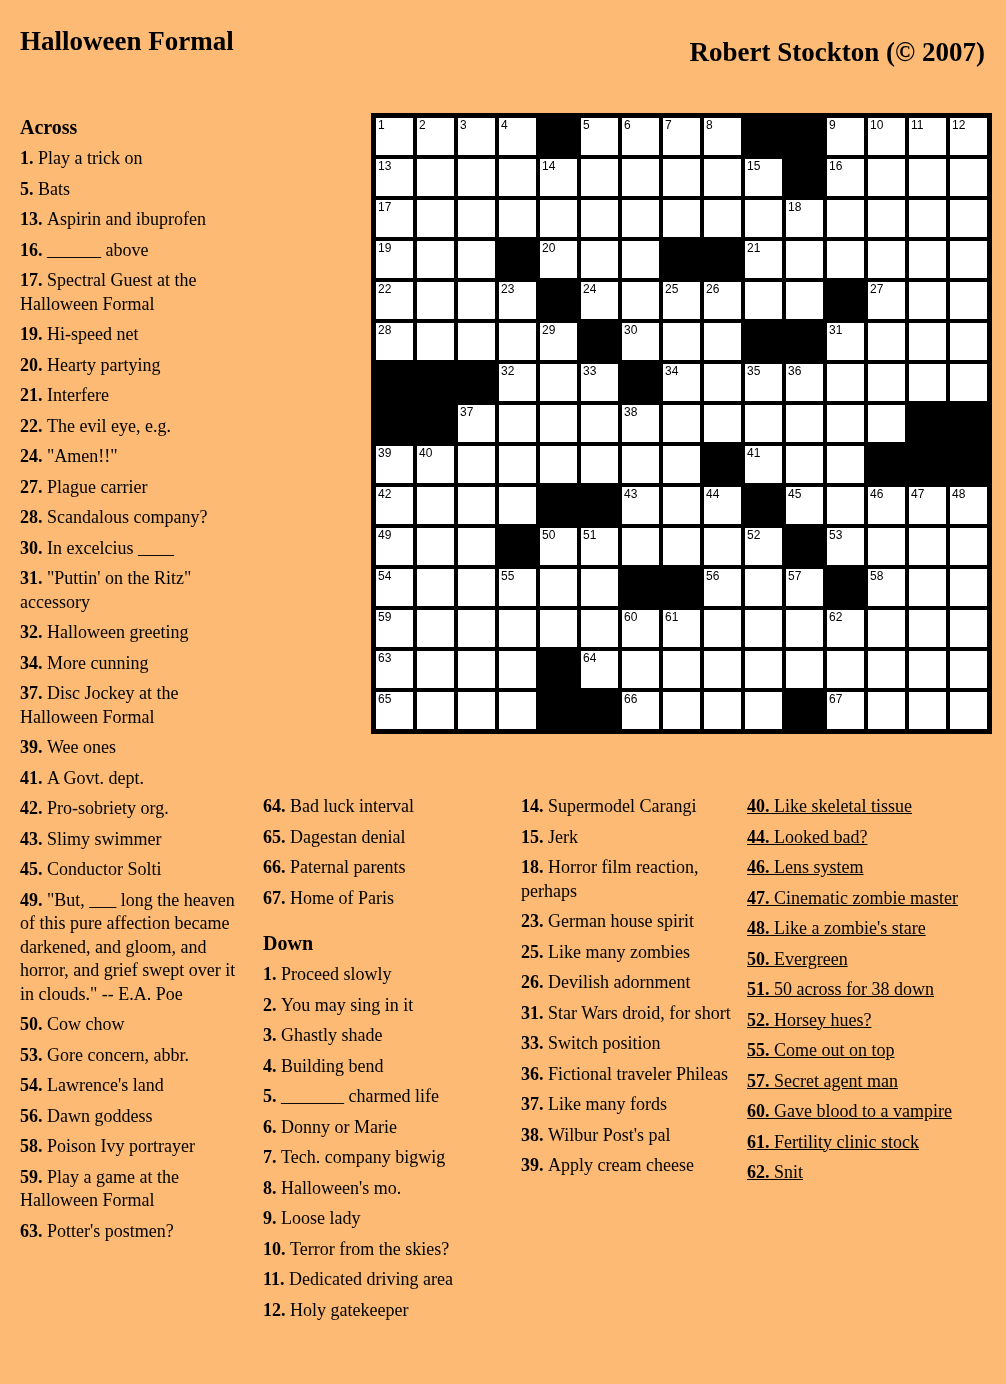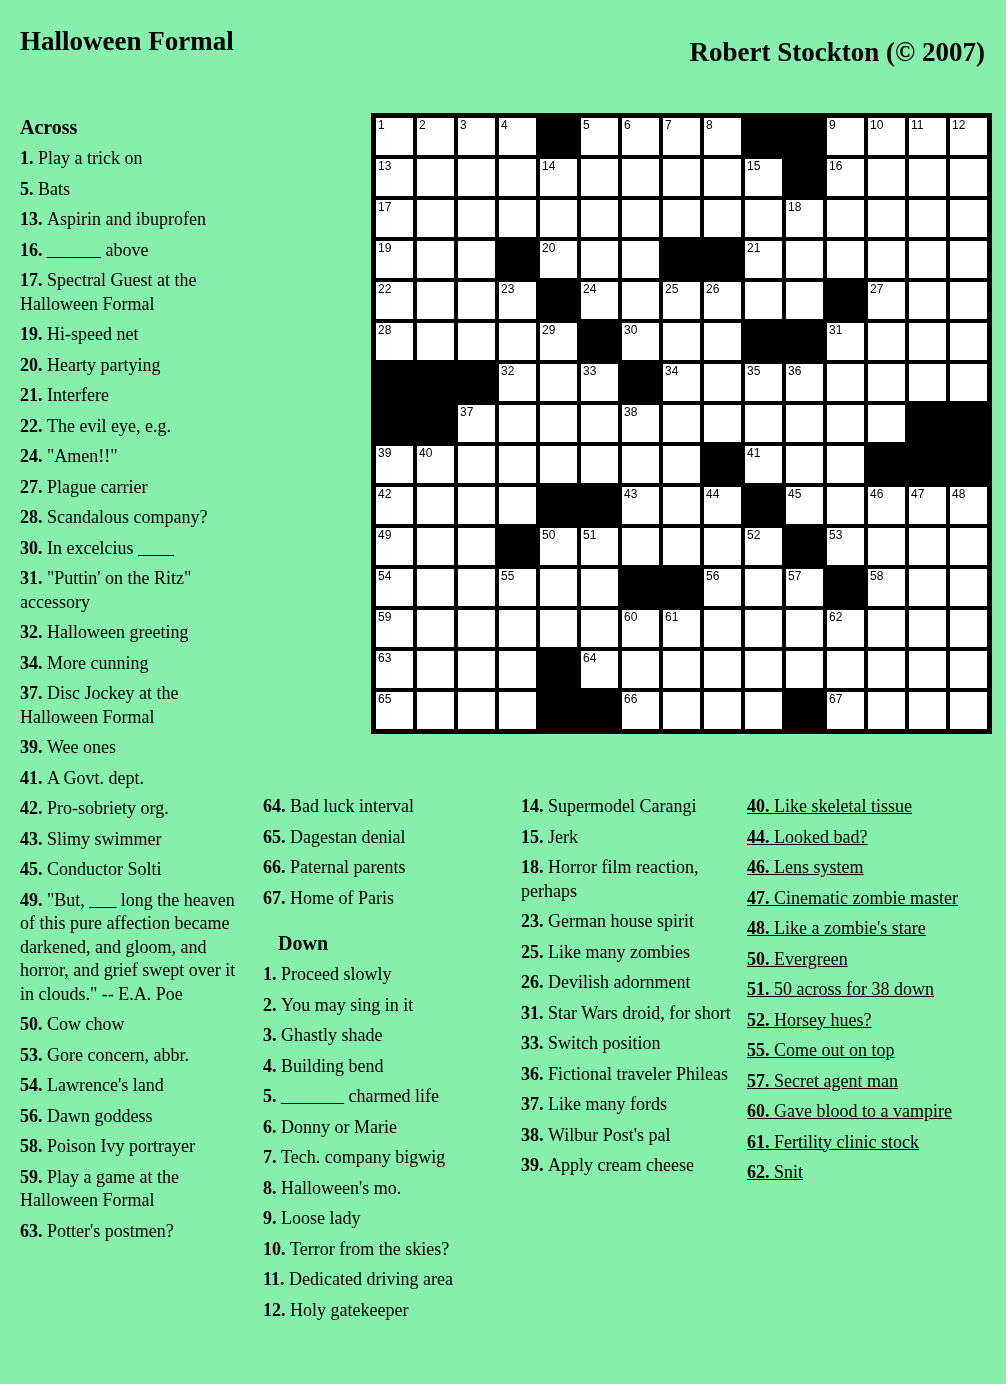--- a/index.html
+++ b/index.html
@@ -1,26 +1,26 @@
 <!DOCTYPE html>
 <html><head>
 <meta charset="utf-8">
 <style>
   html,body{margin:0;padding:0;background:#fff;}
-  .page{position:relative;width:1006px;height:1384px;background:#86efac;color:#000;
+  .page{position:relative;width:1006px;height:1384px;background:#fdba74;color:#000;
         font-family:"Liberation Serif",serif;overflow:hidden;}
   .title{position:absolute;left:20px;top:26px;font-size:27px;font-weight:bold;white-space:nowrap;}
   .author{position:absolute;right:21px;top:37px;font-size:27px;font-weight:bold;white-space:nowrap;}
   .col{position:absolute;}
   .col1{left:20px;top:115px;width:216px;}
   .col2{left:263px;top:795px;width:226px;}
   .col3{left:521px;top:795px;width:228px;}
   .col4{left:747px;top:795px;width:220px;text-decoration:underline;}
   .heading{font-size:20px;font-weight:bold;line-height:24px;margin-bottom:8px;}
-  .heading.down{margin-top:21px;margin-left:15px;}
+  .heading.down{margin-top:21px;}
   .clue{font-size:18px;line-height:23.5px;margin-bottom:7px;}
   .cluenum{font-weight:bold;}
   .grid{position:absolute;left:371px;top:113px;display:grid;
         grid-template-columns:repeat(15,37px);grid-auto-rows:37px;gap:4px;
         background:#000;border:5px solid #000;}
   .cell{background:#fff;position:relative;}
   .cell.black{background:#000;}
   .cellnum{position:absolute;left:2px;top:0;font-family:"Liberation Sans",sans-serif;
            font-size:12px;line-height:14px;color:#000;}
 </style>

